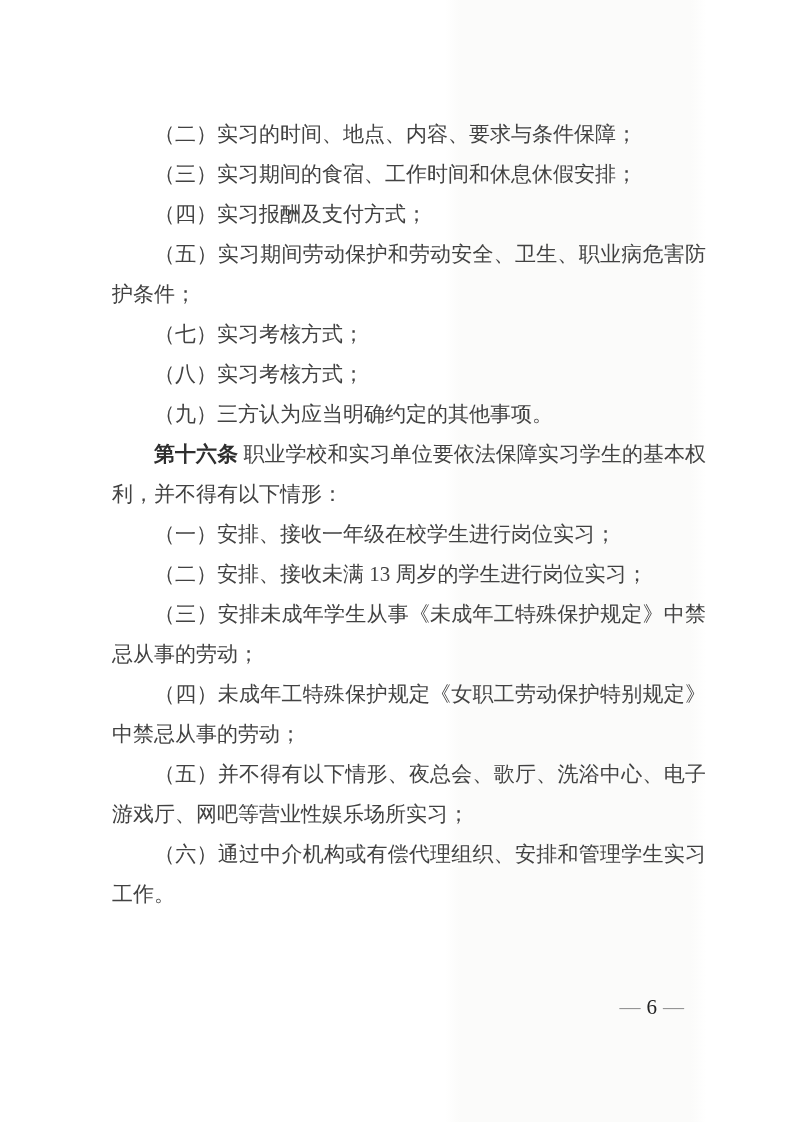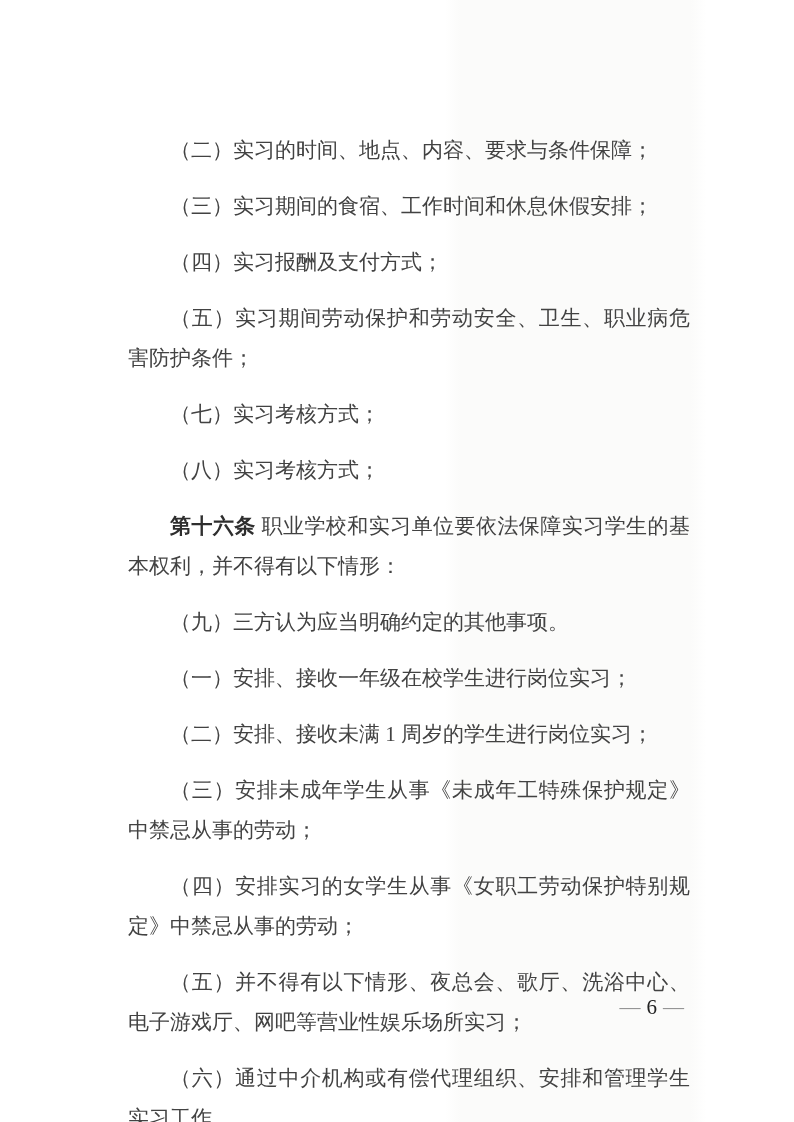--- a/index.html
+++ b/index.html
@@ -21,21 +21,21 @@
     font-family: "Liberation Serif", "DejaVu Serif", serif;
     color: #424242;
   }
   .doc-body {
     position: absolute;
     left: 112px;
     top: 114px;
     width: 594px;
   }
   .para {
-    margin: 16px;
+    margin: 0;
     font-size: 21px;
     line-height: 40px;
     letter-spacing: 0;
     text-align: justify;
     text-indent: 2em;
     color: #424242;
   }
   .para b {
     font-weight: bold;
     color: #2e2e2e;
@@ -61,25 +61,25 @@
 <body>
 
 <div class="page">
   <div class="doc-body">
       <p class="para"><span>（二）实习的时间、地点、内容、要求与条件保障；</span></p>
       <p class="para"><span>（三）实习期间的食宿、工作时间和休息休假安排；</span></p>
       <p class="para"><span>（四）实习报酬及支付方式；</span></p>
       <p class="para"><span>（五）实习期间劳动保护和劳动安全、卫生、职业病危害防护条件；</span></p>
       <p class="para"><span>（七）实习考核方式；</span></p>
       <p class="para"><span>（八）实习考核方式；</span></p>
+      <p class="para"><span>（九）三方认为应当明确约定的其他事项。</span></p>
       <p class="para"><b>第十六条</b> <span>职业学校和实习单位要依法保障实习学生的基本权利，并不得有以下情形：</span></p>
-      <p class="para"><span>（九）三方认为应当明确约定的其他事项。</span></p>
       <p class="para"><span>（一）安排、接收一年级在校学生进行岗位实习；</span></p>
-      <p class="para"><span>（二）安排、接收未满 1 周岁的学生进行岗位实习；</span></p>
+      <p class="para"><span>（二）安排、接收未满 13 周岁的学生进行岗位实习；</span></p>
       <p class="para"><span>（三）安排未成年学生从事《未成年工特殊保护规定》中禁忌从事的劳动；</span></p>
-      <p class="para"><span>（四）安排实习的女学生从事《女职工劳动保护特别规定》中禁忌从事的劳动；</span></p>
+      <p class="para"><span>（四）未成年工特殊保护规定《女职工劳动保护特别规定》中禁忌从事的劳动；</span></p>
       <p class="para"><span>（五）并不得有以下情形、夜总会、歌厅、洗浴中心、电子游戏厅、网吧等营业性娱乐场所实习；</span></p>
       <p class="para"><span>（六）通过中介机构或有偿代理组织、安排和管理学生实习工作。</span></p>
     </div>
   <div class="footer">
     <span class="dash">—</span><span class="num">6</span><span class="dash">—</span>
   </div>
 </div>
 
 </body></html>

